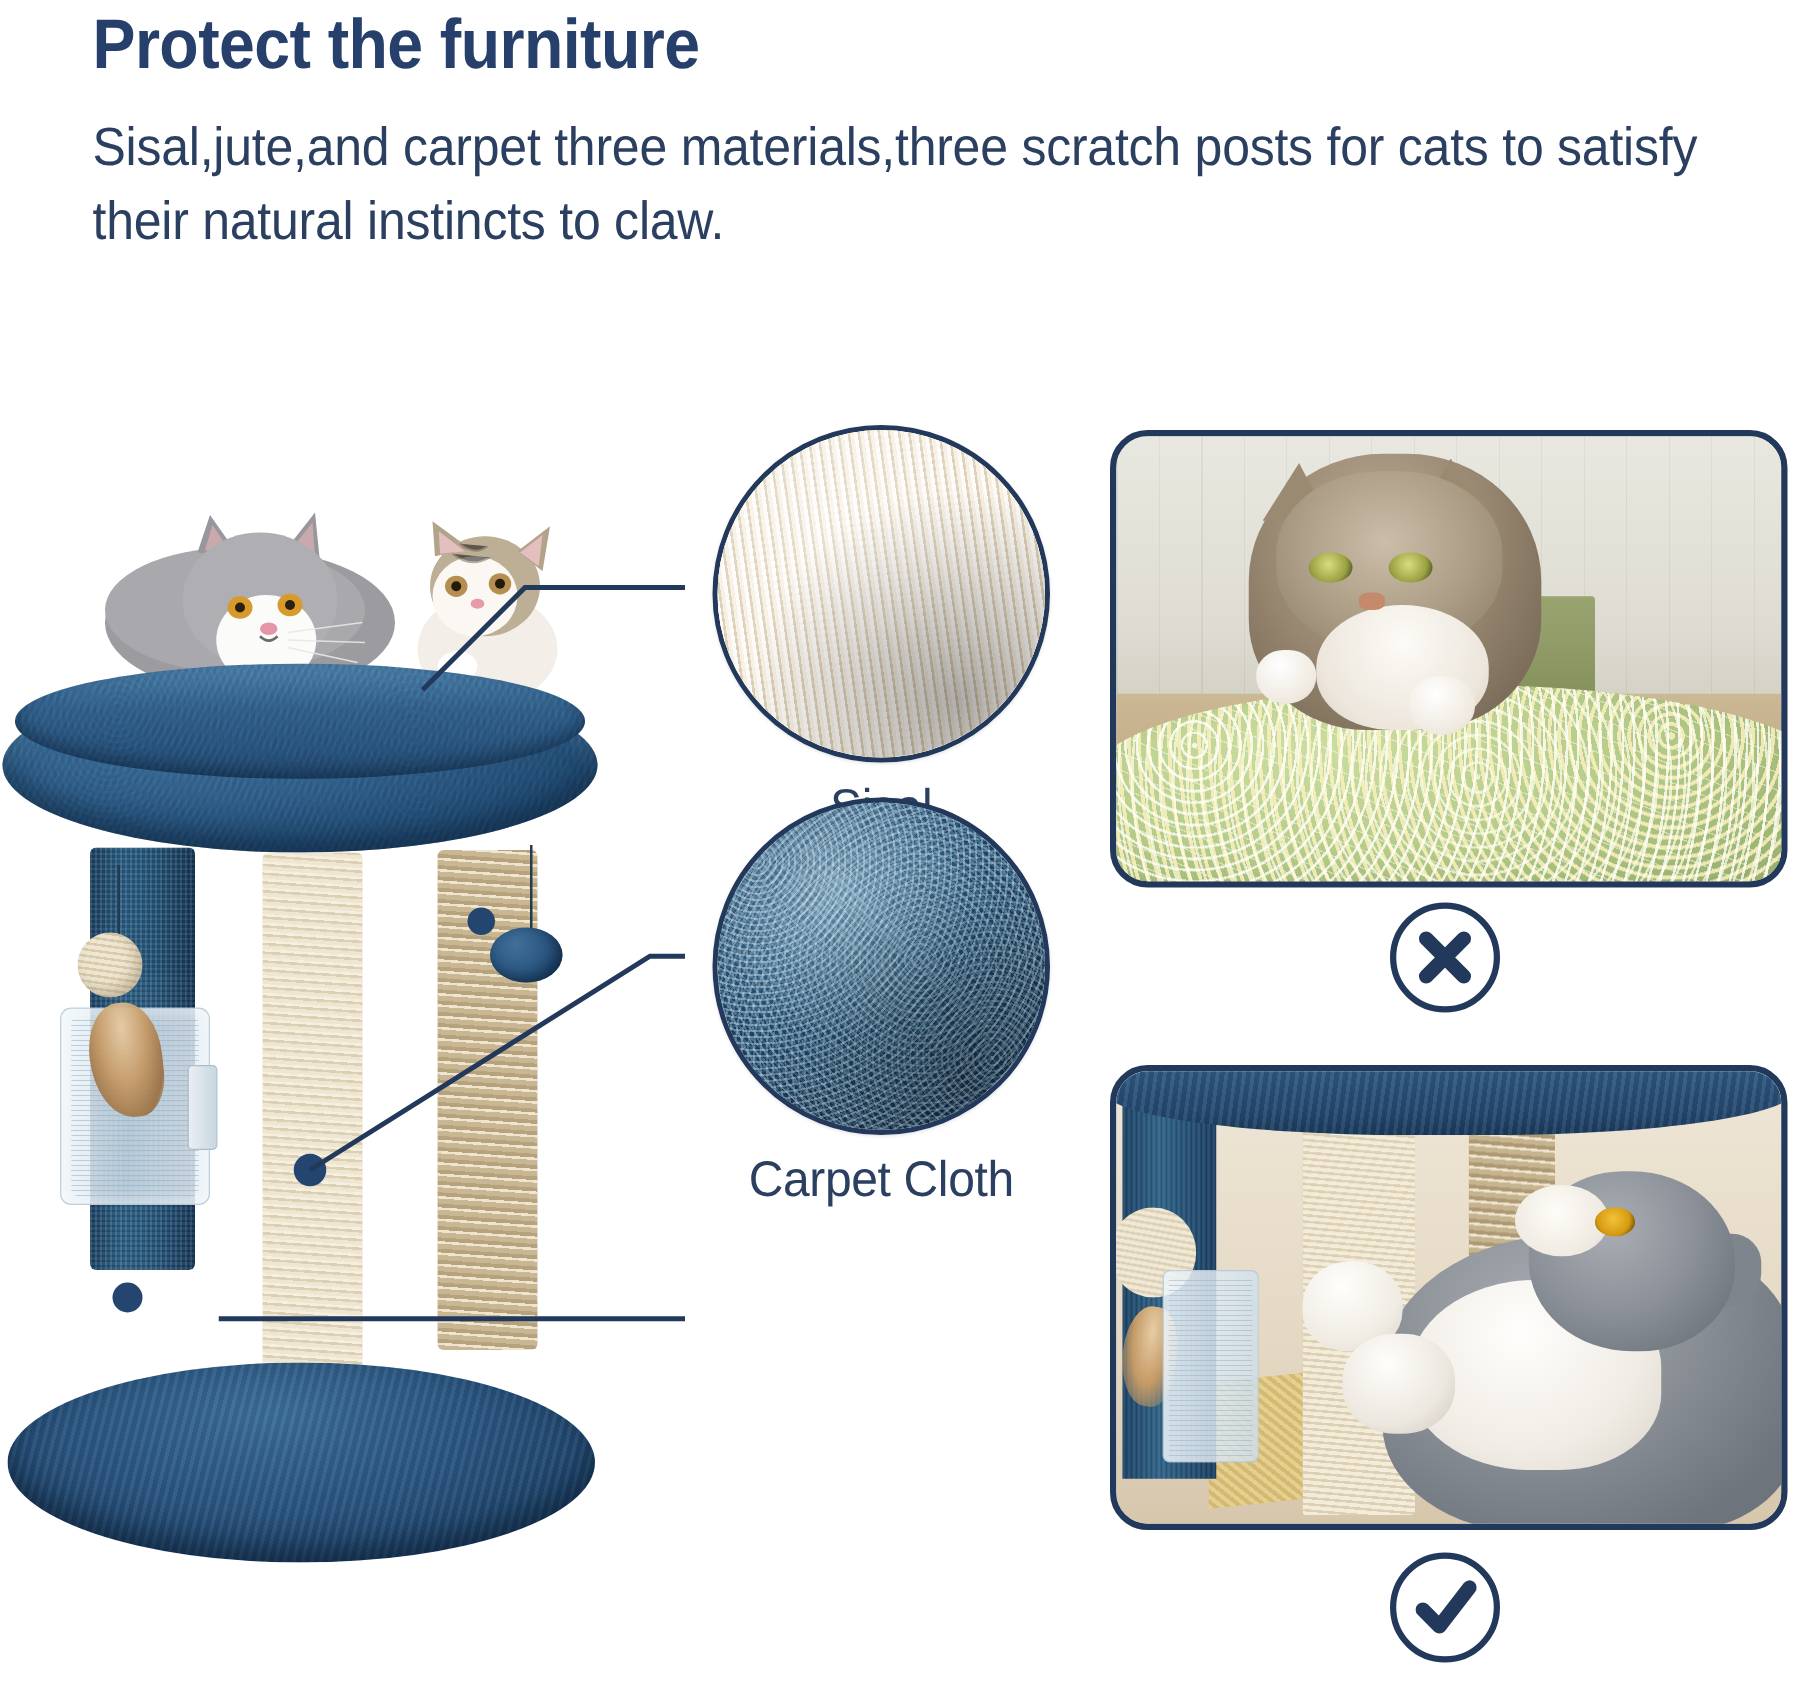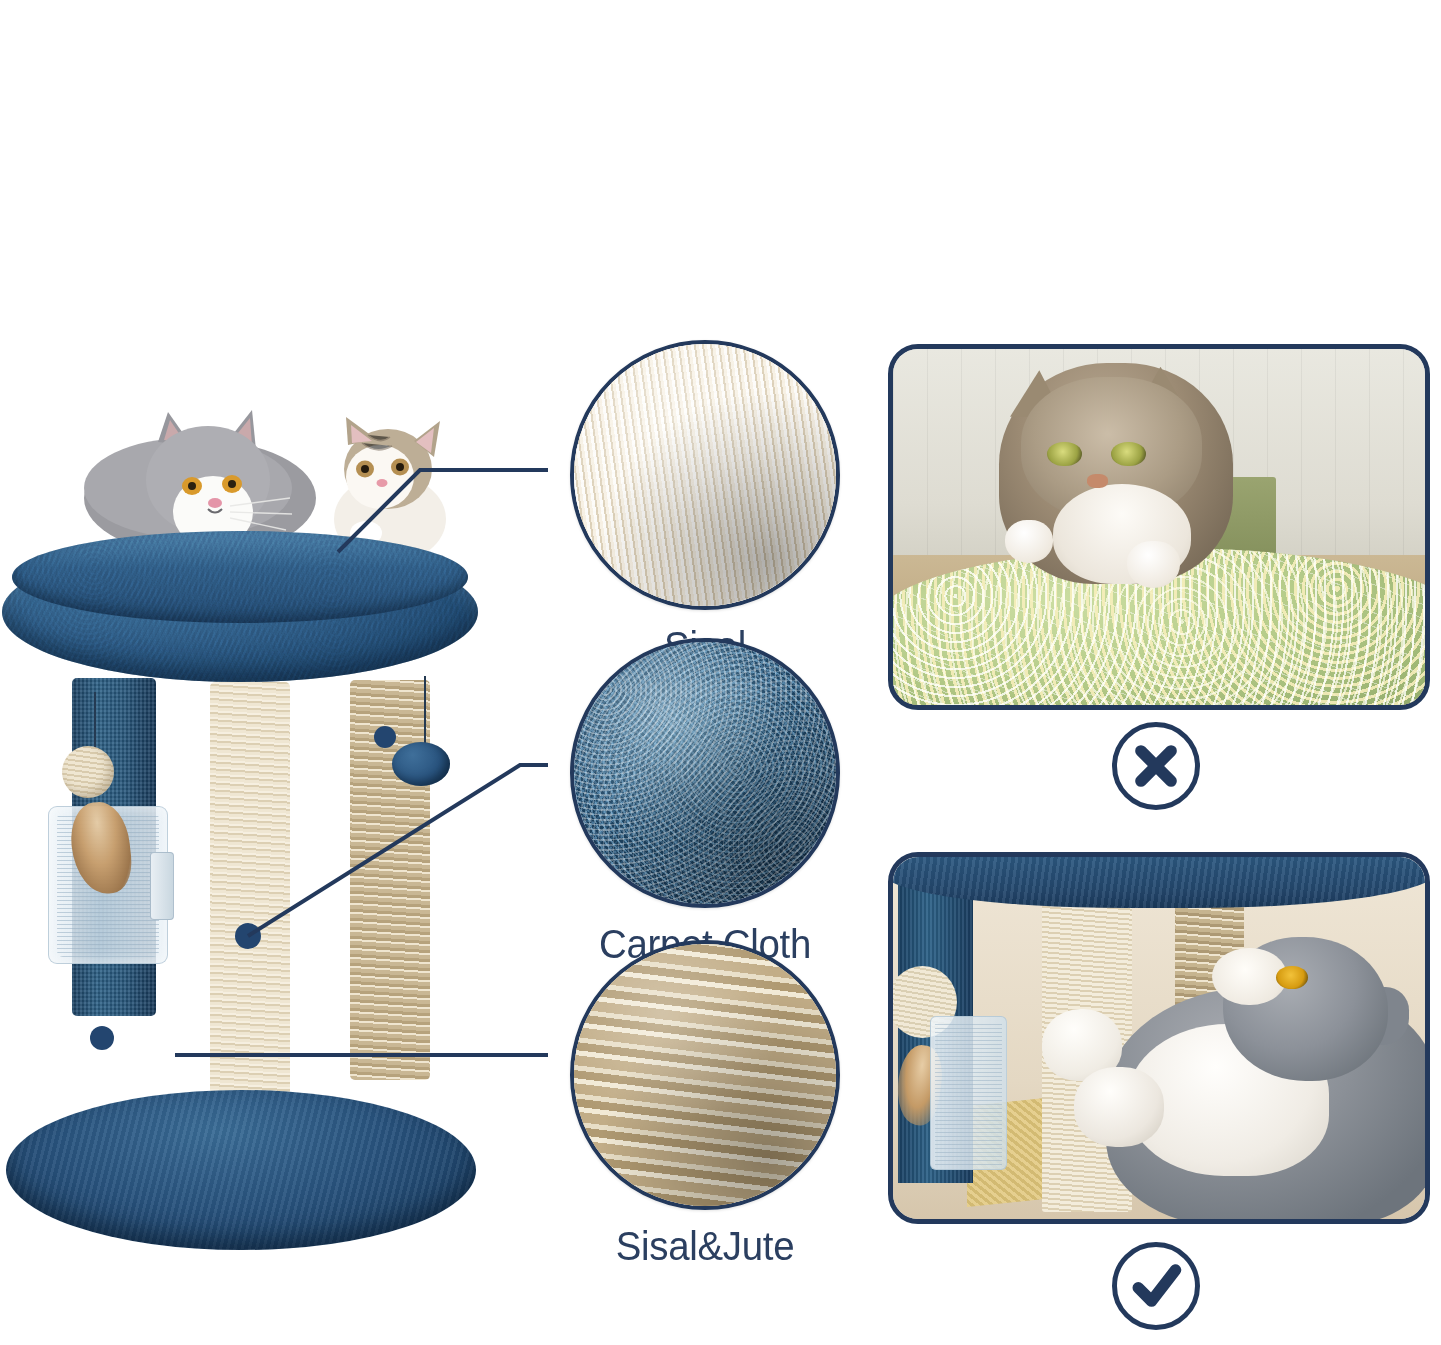--- a/index.html
+++ b/index.html
@@ -338,20 +338,24 @@
     position:absolute;width:88px;height:88px;border-radius:50%;
     border:5px solid #23395c;box-sizing:border-box;
   }
   .verdict svg{display:block;width:100%;height:100%;}
 </style>
 </head>
 <body>
 
 <div class="page">
 
+  <div id="header">
+    <div id="title">Protect the furniture</div>
+    <div id="subtitle">Sisal,jute,and carpet three materials,three scratch posts for cats to satisfy their natural instincts to claw.</div>
+  </div>
 
   <div id="product">
 
     <svg class="cat-big" viewBox="0 0 250 160">
       <ellipse cx="120" cy="96" rx="116" ry="58" fill="#9b9ba0"></ellipse>
       <ellipse cx="108" cy="86" rx="104" ry="50" fill="#a8a8ad"></ellipse>
       <path d="M78 40 L88 10 L112 44 Z" fill="#97979d"></path>
       <path d="M150 36 L172 8 L176 48 Z" fill="#97979d"></path>
       <path d="M84 38 L90 18 L106 42 Z" fill="#c9a9ab"></path>
       <path d="M154 36 L170 16 L172 44 Z" fill="#c9a9ab"></path>
@@ -437,27 +441,20 @@
   </div>
 
   <div class="mat" style="left:570px;top:638px;">
     <div class="mat-circle">
       <div class="tex-carpet"></div>
       <div class="tex-shade"></div>
     </div>
     <div class="mat-label">Carpet Cloth</div>
   </div>
 
-  <div class="mat" style="left:570px;top:940px;">
-    <div class="mat-circle">
-      <div class="tex-jute"></div>
-      <div class="tex-shade"></div>
-    </div>
-    <div class="mat-label">Sisal&amp;Jute</div>
-  </div>
 
   <div class="photo" style="left:888px;top:344px;width:532px;height:356px;">
     <div class="photo-inner">
       <div class="p1-wall"></div>
       <div class="p1-floor"></div>
       <div class="p1-greenblock"></div>
       <div class="p1-sofa">
         <div class="p1-shred"></div>
       </div>
       <div class="p1-cat-body"></div>

